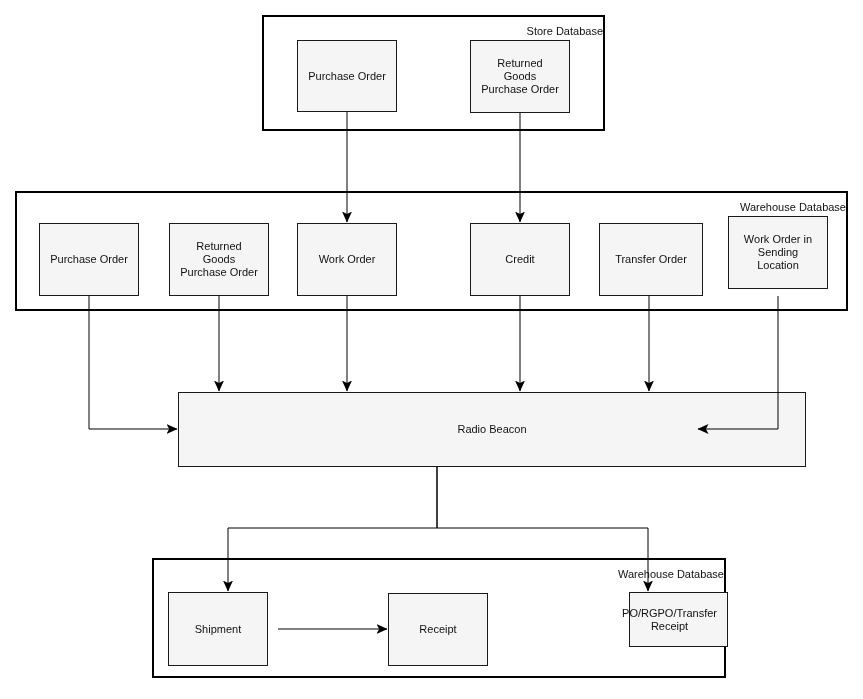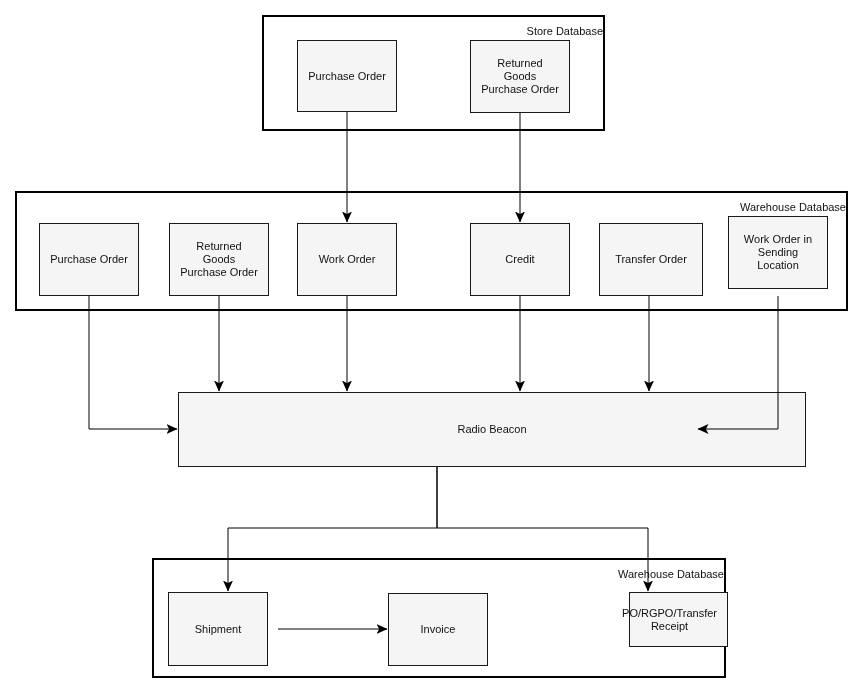--- a/index.html
+++ b/index.html
@@ -98,21 +98,21 @@
   </div>
 
   <div class="node" style="left:178px; top:392px; width:628px; height:75px;">
     <span>Radio Beacon</span>
   </div>
 
   <div class="node" style="left:168px; top:592px; width:100px; height:74px;">
     <span>Shipment</span>
   </div>
   <div class="node" style="left:388px; top:593px; width:100px; height:73px;">
-    <span>Invoice</span>
+    <span>Receipt</span>
   </div>
   <div class="node" style="left:629px; top:592px; width:99px; height:55px;justify-content:flex-end;">
     <span>PO/RGPO/Transfer Receipt</span>
   </div>
 
   <svg class="edges" width="863" height="699" viewBox="0 0 863 699">
     <defs>
       <marker id="arrow" viewBox="0 0 12 12" refX="10.5" refY="6" markerWidth="12" markerHeight="12" markerUnits="userSpaceOnUse" orient="auto">
         <path d="M0,1 L11,6 L0,11 L2.6,6 Z" fill="#000000"></path>
       </marker>

